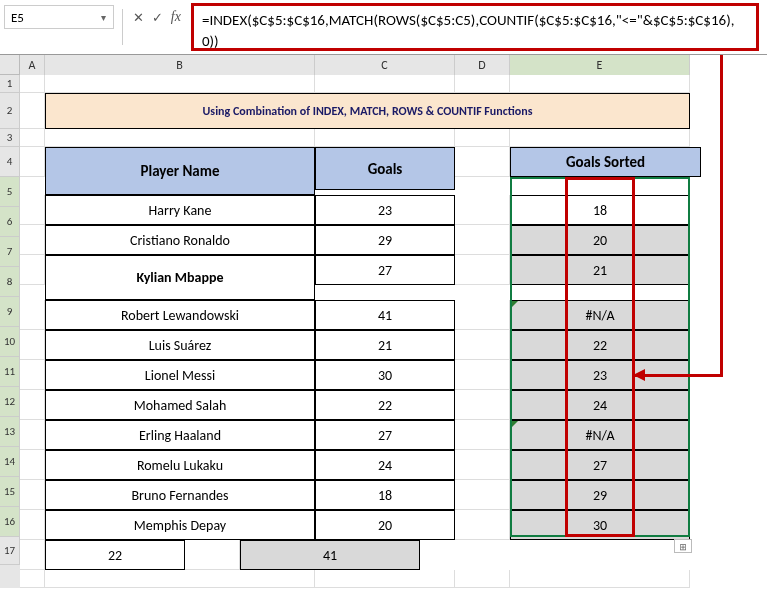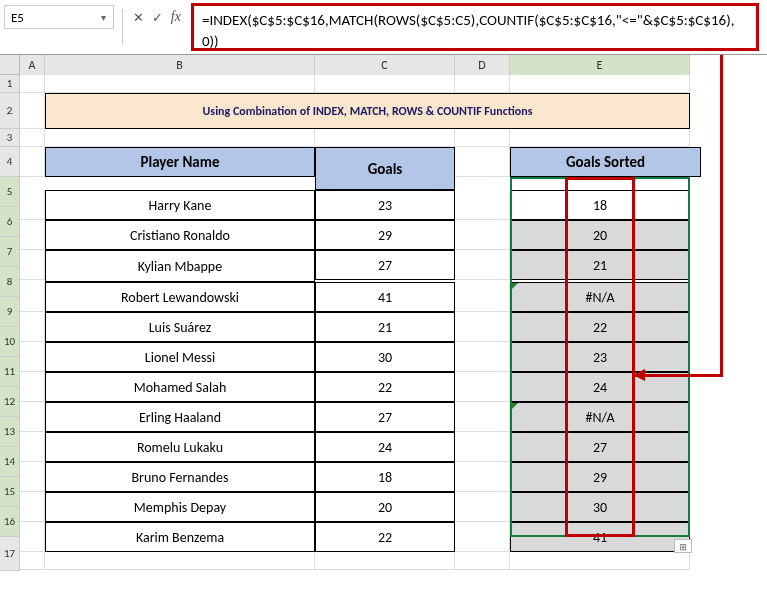--- a/index.html
+++ b/index.html
@@ -214,21 +214,21 @@
       <div class="row-h active" style="height: 30px;">7</div>
       <div class="row-h active" style="height: 30px;">8</div>
       <div class="row-h active" style="height: 30px;">9</div>
       <div class="row-h active" style="height: 30px;">10</div>
       <div class="row-h active" style="height: 30px;">11</div>
       <div class="row-h active" style="height: 30px;">12</div>
       <div class="row-h active" style="height: 30px;">13</div>
       <div class="row-h active" style="height: 30px;">14</div>
       <div class="row-h active" style="height: 30px;">15</div>
       <div class="row-h active" style="height: 30px;">16</div>
-      <div class="row-h" style="height: 34px;">17</div>
+      <div class="row-h" style="height: 28px;">17</div>
     </div>
   <div class="sheet" id="sheet">
       <div class="sheet-row">
         <div class="cell " style="width: 25px; height: 18px; position: relative;"></div>
         <div class="cell " style="width: 270px; height: 18px; position: relative;"></div>
         <div class="cell " style="width: 140px; height: 18px; position: relative;"></div>
         <div class="cell " style="width: 55px; height: 18px; position: relative;"></div>
         <div class="cell " style="width: 180px; height: 18px; position: relative;"></div>
       </div>
       <div class="sheet-row">
@@ -237,42 +237,42 @@
       </div>
       <div class="sheet-row">
         <div class="cell " style="width: 25px; height: 18px; position: relative;"></div>
         <div class="cell " style="width: 270px; height: 18px; position: relative;"></div>
         <div class="cell " style="width: 140px; height: 18px; position: relative;"></div>
         <div class="cell " style="width: 55px; height: 18px; position: relative;"></div>
         <div class="cell " style="width: 180px; height: 18px; position: relative;"></div>
       </div>
       <div class="sheet-row">
         <div class="cell " style="width: 25px; height: 30px; position: relative;"></div>
-        <div class="cell header-cell" style="width: 270px; height: 30px; position: relative;">Player Name</div>
+        <div class="cell header-cell" style="width: 270px; height: 48px; position: relative;">Player Name</div>
         <div class="cell header-cell" style="width: 140px; height: 43px; position: relative;">Goals</div>
         <div class="cell " style="width: 55px; height: 30px; position: relative;"></div>
         <div class="cell header-cell" style="width: 191px; height: 30px; position: relative;">Goals Sorted</div>
       </div>
       <div class="sheet-row">
         <div class="cell " style="width: 25px; height: 30px; position: relative;"></div>
         <div class="cell data-cell" style="width: 270px; height: 30px; position: relative;">Harry Kane</div>
         <div class="cell data-cell" style="width: 140px; height: 30px; position: relative;">23</div>
         <div class="cell " style="width: 55px; height: 30px; position: relative;"></div>
         <div class="cell data-cell" style="width: 180px; height: 30px; position: relative; background: rgb(255, 255, 255);">18</div>
       </div>
       <div class="sheet-row">
         <div class="cell " style="width: 25px; height: 30px; position: relative;"></div>
         <div class="cell data-cell" style="width: 270px; height: 30px; position: relative;">Cristiano Ronaldo</div>
         <div class="cell data-cell" style="width: 140px; height: 30px; position: relative;">29</div>
         <div class="cell " style="width: 55px; height: 30px; position: relative;"></div>
         <div class="cell data-cell sel-range" style="width: 180px; height: 30px; position: relative;">20</div>
       </div>
       <div class="sheet-row">
         <div class="cell " style="width: 25px; height: 30px; position: relative;"></div>
-        <div class="cell data-cell" style="width: 270px; height: 32px; position: relative;">Kylian Mbappe</div>
+        <div class="cell data-cell" style="width: 270px; height: 45px; position: relative; font-weight: bold;">Kylian Mbappe</div>
         <div class="cell data-cell" style="width: 140px; height: 30px; position: relative;">27</div>
         <div class="cell " style="width: 55px; height: 30px; position: relative;"></div>
         <div class="cell data-cell sel-range" style="width: 180px; height: 30px; position: relative;">21</div>
       </div>
       <div class="sheet-row">
         <div class="cell " style="width: 25px; height: 30px; position: relative;"></div>
         <div class="cell data-cell" style="width: 270px; height: 30px; position: relative;">Robert Lewandowski</div>
         <div class="cell data-cell" style="width: 140px; height: 30px; position: relative;">41</div>
         <div class="cell " style="width: 55px; height: 30px; position: relative;"></div>
         <div class="cell data-cell sel-range" style="width: 180px; height: 30px; position: relative;">#N/A<div class="err-tri"></div></div>
@@ -321,21 +321,20 @@
       </div>
       <div class="sheet-row">
         <div class="cell " style="width: 25px; height: 30px; position: relative;"></div>
         <div class="cell data-cell" style="width: 270px; height: 30px; position: relative;">Memphis Depay</div>
         <div class="cell data-cell" style="width: 140px; height: 30px; position: relative;">20</div>
         <div class="cell " style="width: 55px; height: 30px; position: relative;"></div>
         <div class="cell data-cell sel-range" style="width: 180px; height: 30px; position: relative;">30</div>
       </div>
       <div class="sheet-row">
         <div class="cell " style="width: 25px; height: 30px; position: relative;"></div>
-        <div class="cell data-cell" style="width: 270px; height: 30px; position: relative;">Karim Benzema</div>
         <div class="cell data-cell" style="width: 140px; height: 30px; position: relative;">22</div>
         <div class="cell " style="width: 55px; height: 30px; position: relative;"></div>
         <div class="cell data-cell sel-range" style="width: 180px; height: 30px; position: relative;">41</div>
       </div>
       <div class="sheet-row">
         <div class="cell " style="width: 25px; height: 18px; position: relative;"></div>
         <div class="cell " style="width: 270px; height: 18px; position: relative;"></div>
         <div class="cell " style="width: 140px; height: 18px; position: relative;"></div>
         <div class="cell " style="width: 55px; height: 18px; position: relative;"></div>
         <div class="cell " style="width: 180px; height: 18px; position: relative;"></div>

